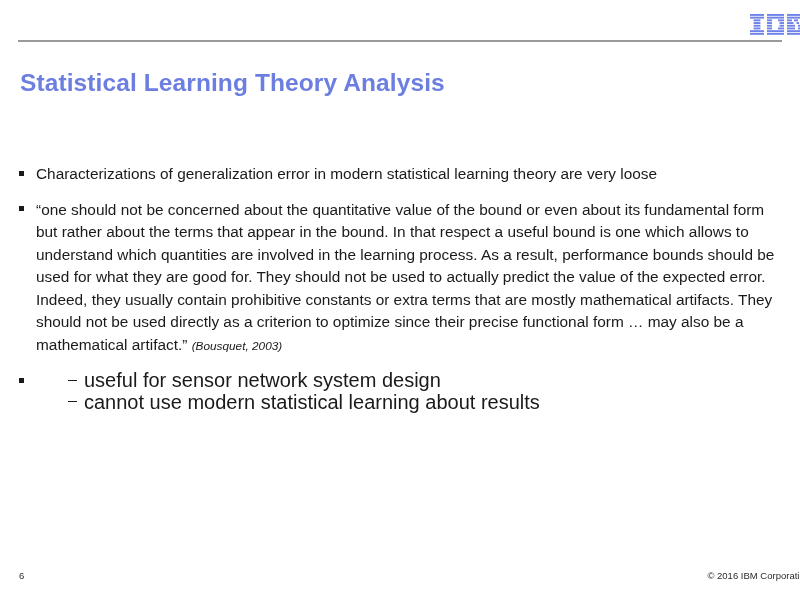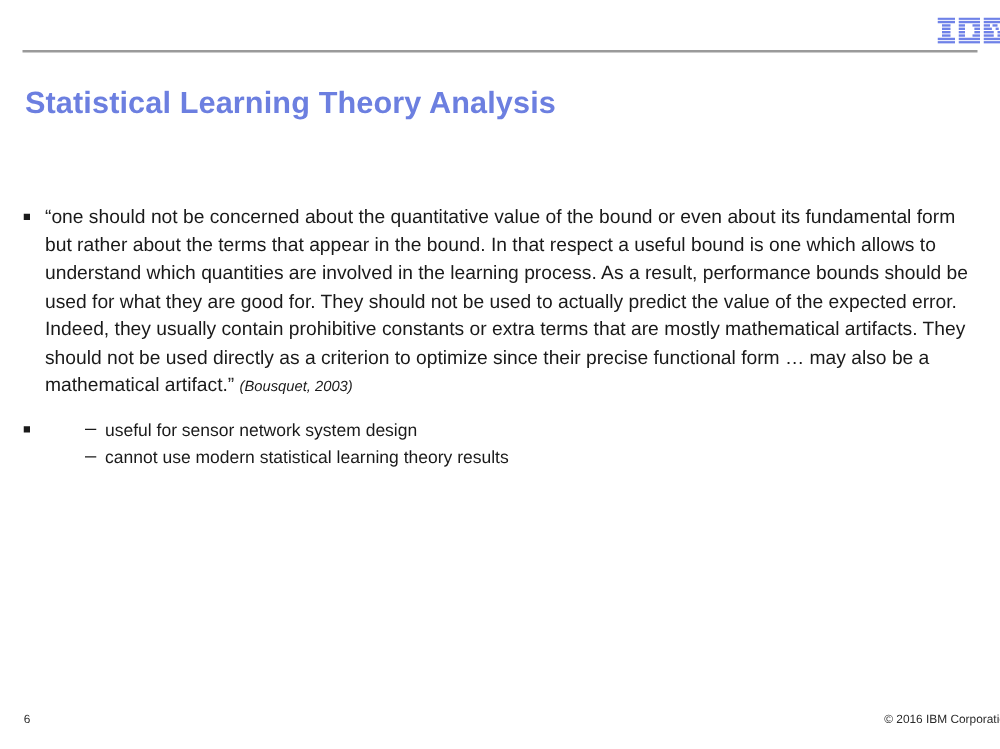--- a/index.html
+++ b/index.html
@@ -91,21 +91,21 @@
   }
 
   
   .subbullets {
     margin-top: 2px;
     padding-left: 32px;
   }
   .subbullet {
     position: relative;
     padding-left: 16px;
-    font-size: 14px;
+    font-size: 20px;
     line-height: 21.5px;
     color: #1a1a1a;
   }
   .subbullet > .dash {
     position: absolute;
     left: 0px;
     top: 9.5px;
     width: 9px;
     height: 1.4px;
     background: #1a1a1a;
@@ -181,36 +181,40 @@
       </g>
     </svg>
   </div>
 
   <div class="header-rule"></div>
 
   <h1 class="slide-title">Statistical Learning Theory Analysis</h1>
 
   <div class="body-area">
 
+    <div class="bullet">
+      <span class="marker"></span>
+      <span class="bullet-text">Characterizations of generalization error in modern statistical learning theory are very loose</span>
+    </div>
 
     <div class="bullet">
       <span class="marker"></span>
       <span class="bullet-text"><span>“one should not be concerned about the quantitative value of the bound or even about its fundamental form but rather about the terms that appear in the bound.  In that respect a useful bound is one which allows to understand which quantities are involved in the learning process.  As a result, performance bounds should be used for what they are good for.  They should not be used to actually predict the value of the expected error.  Indeed, they usually contain prohibitive constants or extra terms that are mostly mathematical artifacts.  They should not be used directly as a criterion to optimize since their precise functional form … may also be a mathematical artifact.” </span><span class="cite">(Bousquet, 2003)</span></span>
     </div>
 
     <div class="bullet">
       <span class="marker"></span>
       <div class="subbullets">
         <div class="subbullet">
           <span class="dash"></span>
           <span>useful for sensor network system design</span>
         </div>
         <div class="subbullet">
           <span class="dash"></span>
-          <span>cannot use modern statistical learning theory results</span>
+          <span>cannot use modern statistical learning about results</span>
         </div>
       </div>
     </div>
 
   </div>
 
   <div class="footer-page">6</div>
   <div class="footer-copy">© 2016 IBM Corporation</div>
 
 </div>

